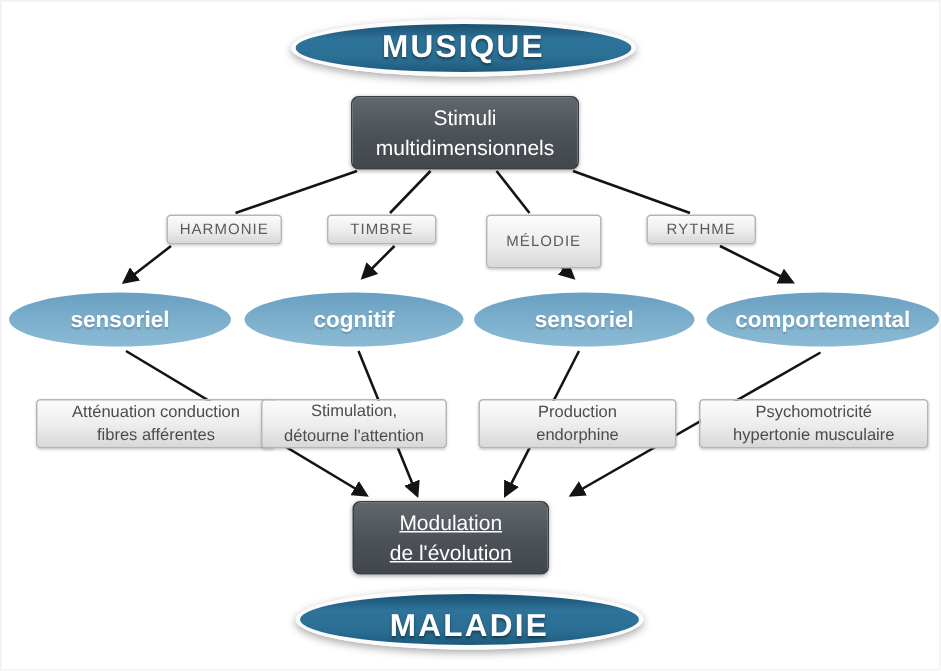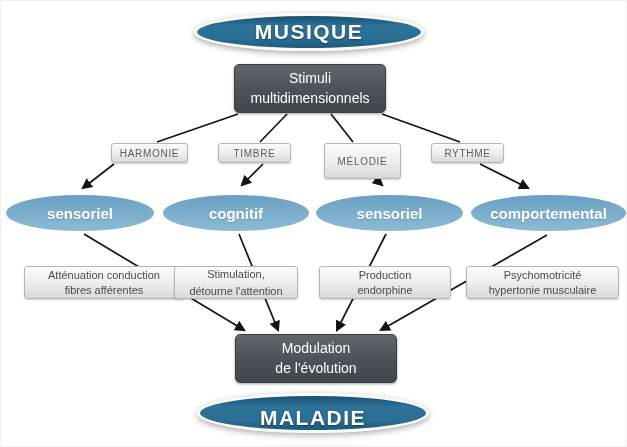--- a/index.html
+++ b/index.html
@@ -52,21 +52,21 @@
   .tag-melodie{left:323px;top:142px;width:77px;height:36px;}
   .tag-rythme{left:430px;top:142px;width:73px;height:20px;}
   .ov-sensoriel{left:5px;top:194px;width:148px;height:36px;}
   .ov-cognitif{left:162px;top:194px;width:146px;height:36px;}
   .ov-affectif{left:315px;top:194px;width:147px;height:36px;}
   .ov-comportemental{left:470px;top:194px;width:155px;height:36px;}
   .mech-1{left:23px;top:265px;width:160px;height:33px;}
   .mech-2{left:173px;top:265px;width:124px;height:33px;justify-content:space-between;}
   .mech-3{left:318px;top:265px;width:132px;height:33px;}
   .mech-4{left:465px;top:265px;width:153px;height:33px;}
-  .modulation{left:234px;top:333px;width:162px;height:49px;}
+  .modulation{left:234px;top:333px;width:131px;height:49px;text-decoration:underline;}
   .maladie{left:196px;top:392px;width:232px;height:40px;justify-content:flex-end;}
   line{stroke:#141414;stroke-width:1.7;}
 </style>
 </head>
 <body>
 
 <div id="stage">
 
   <svg id="edges" width="627" height="447">
     <defs>

